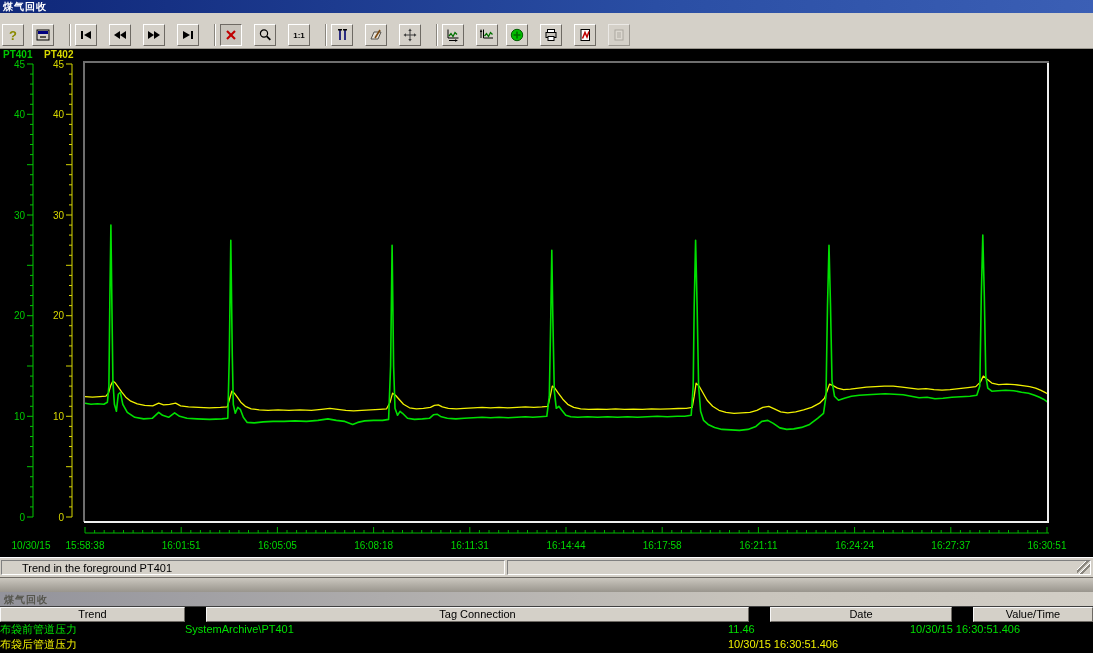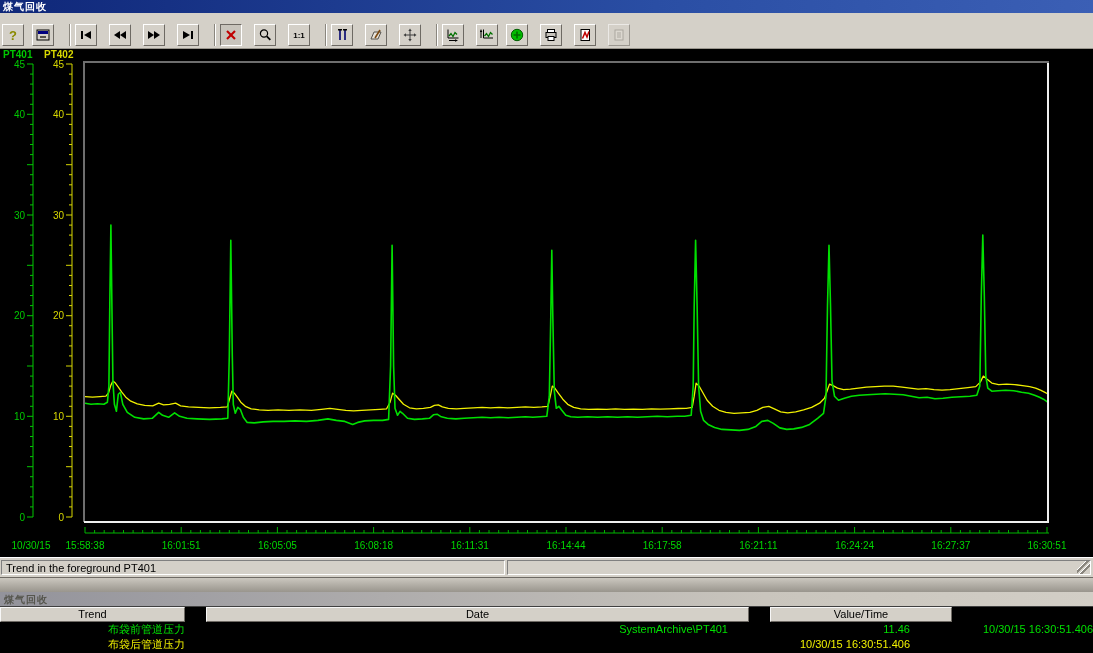--- a/index.html
+++ b/index.html
@@ -35,21 +35,21 @@
   }
   
   .chart-region{position:absolute;left:0;top:49px;width:1093px;height:531px;background:#000;}
   
   .statusbar{
     position:absolute;left:0;top:557px;width:1093px;height:20px;background:#d4d0c8;
     border-top:1px solid #fff;display:flex;align-items:stretch;padding:2px 2px 2px 1px;
   }
   .status-panel{
     border:1px solid;border-color:#808080 #ffffff #ffffff #808080;
-    font-size:11px;color:#000;padding:0 4px;line-height:14px;background:#d4d0c8;
+    font-size:11px;color:#000;padding:0 20px;line-height:14px;background:#d4d0c8;
     white-space:nowrap;overflow:hidden;
   }
   .status-panel.left{width:504px;flex:0 0 auto;margin-right:2px;}
   .status-panel.right{flex:1 1 auto;position:relative;}
   .resize-grip{
     position:absolute;right:0;bottom:0;width:13px;height:13px;
     background:
       linear-gradient(135deg,transparent 0 6px,#fff 6px 7px,#8a867e 7px 9px,transparent 9px 10px,#fff 10px 11px,#8a867e 11px 13px,transparent 13px) ;
   }
   
@@ -69,21 +69,21 @@
     position:absolute;left:0;top:607px;width:1093px;height:15px;
     display:grid;grid-template-columns:185px 543px 182px 1fr;background:#000;gap:21px;
   }
   .hcell{
     background:#d4d0c8;border:1px solid;border-color:#f7f7f7 #6e6a64 #6e6a64 #f7f7f7;
     font-size:11px;color:#000;text-align:center;line-height:13px;overflow:hidden;white-space:nowrap;
   }
   .table-body{position:absolute;left:0;top:622px;width:1093px;height:31px;background:#000;}
   .trow{display:grid;grid-template-columns:185px 543px 182px 1fr;height:15px;}
   .trow .tcell{
-    font-size:11px;line-height:15px;text-align:right;white-space:nowrap;overflow:hidden;
+    font-size:11px;line-height:15px;text-align:left;white-space:nowrap;overflow:hidden;
   }
 </style>
 </head>
 <body>
 
 <div id="window">
   <div class="titlebar">
     <span>煤气回收</span>
   </div>
 
@@ -462,20 +462,21 @@
   </div>
 
   <div class="midband"></div>
 
   <div class="table-title">
     <span>煤气回收</span>
   </div>
 
   <div class="table-header">
       <div class="hcell">Trend</div>
+      <div class="hcell">Tag Connection</div>
       <div class="hcell">Date</div>
       <div class="hcell">Value/Time</div>
     </div>
   <div class="table-body">
       <div class="trow">
         <div class="tcell" style="color: rgb(0, 224, 0);">布袋前管道压力</div>
         <div class="tcell" style="color: rgb(0, 224, 0);">SystemArchive\PT401</div>
         <div class="tcell" style="color: rgb(0, 224, 0);">11.46</div>
         <div class="tcell" style="color: rgb(0, 224, 0);">10/30/15 16:30:51.406</div>
       </div>

